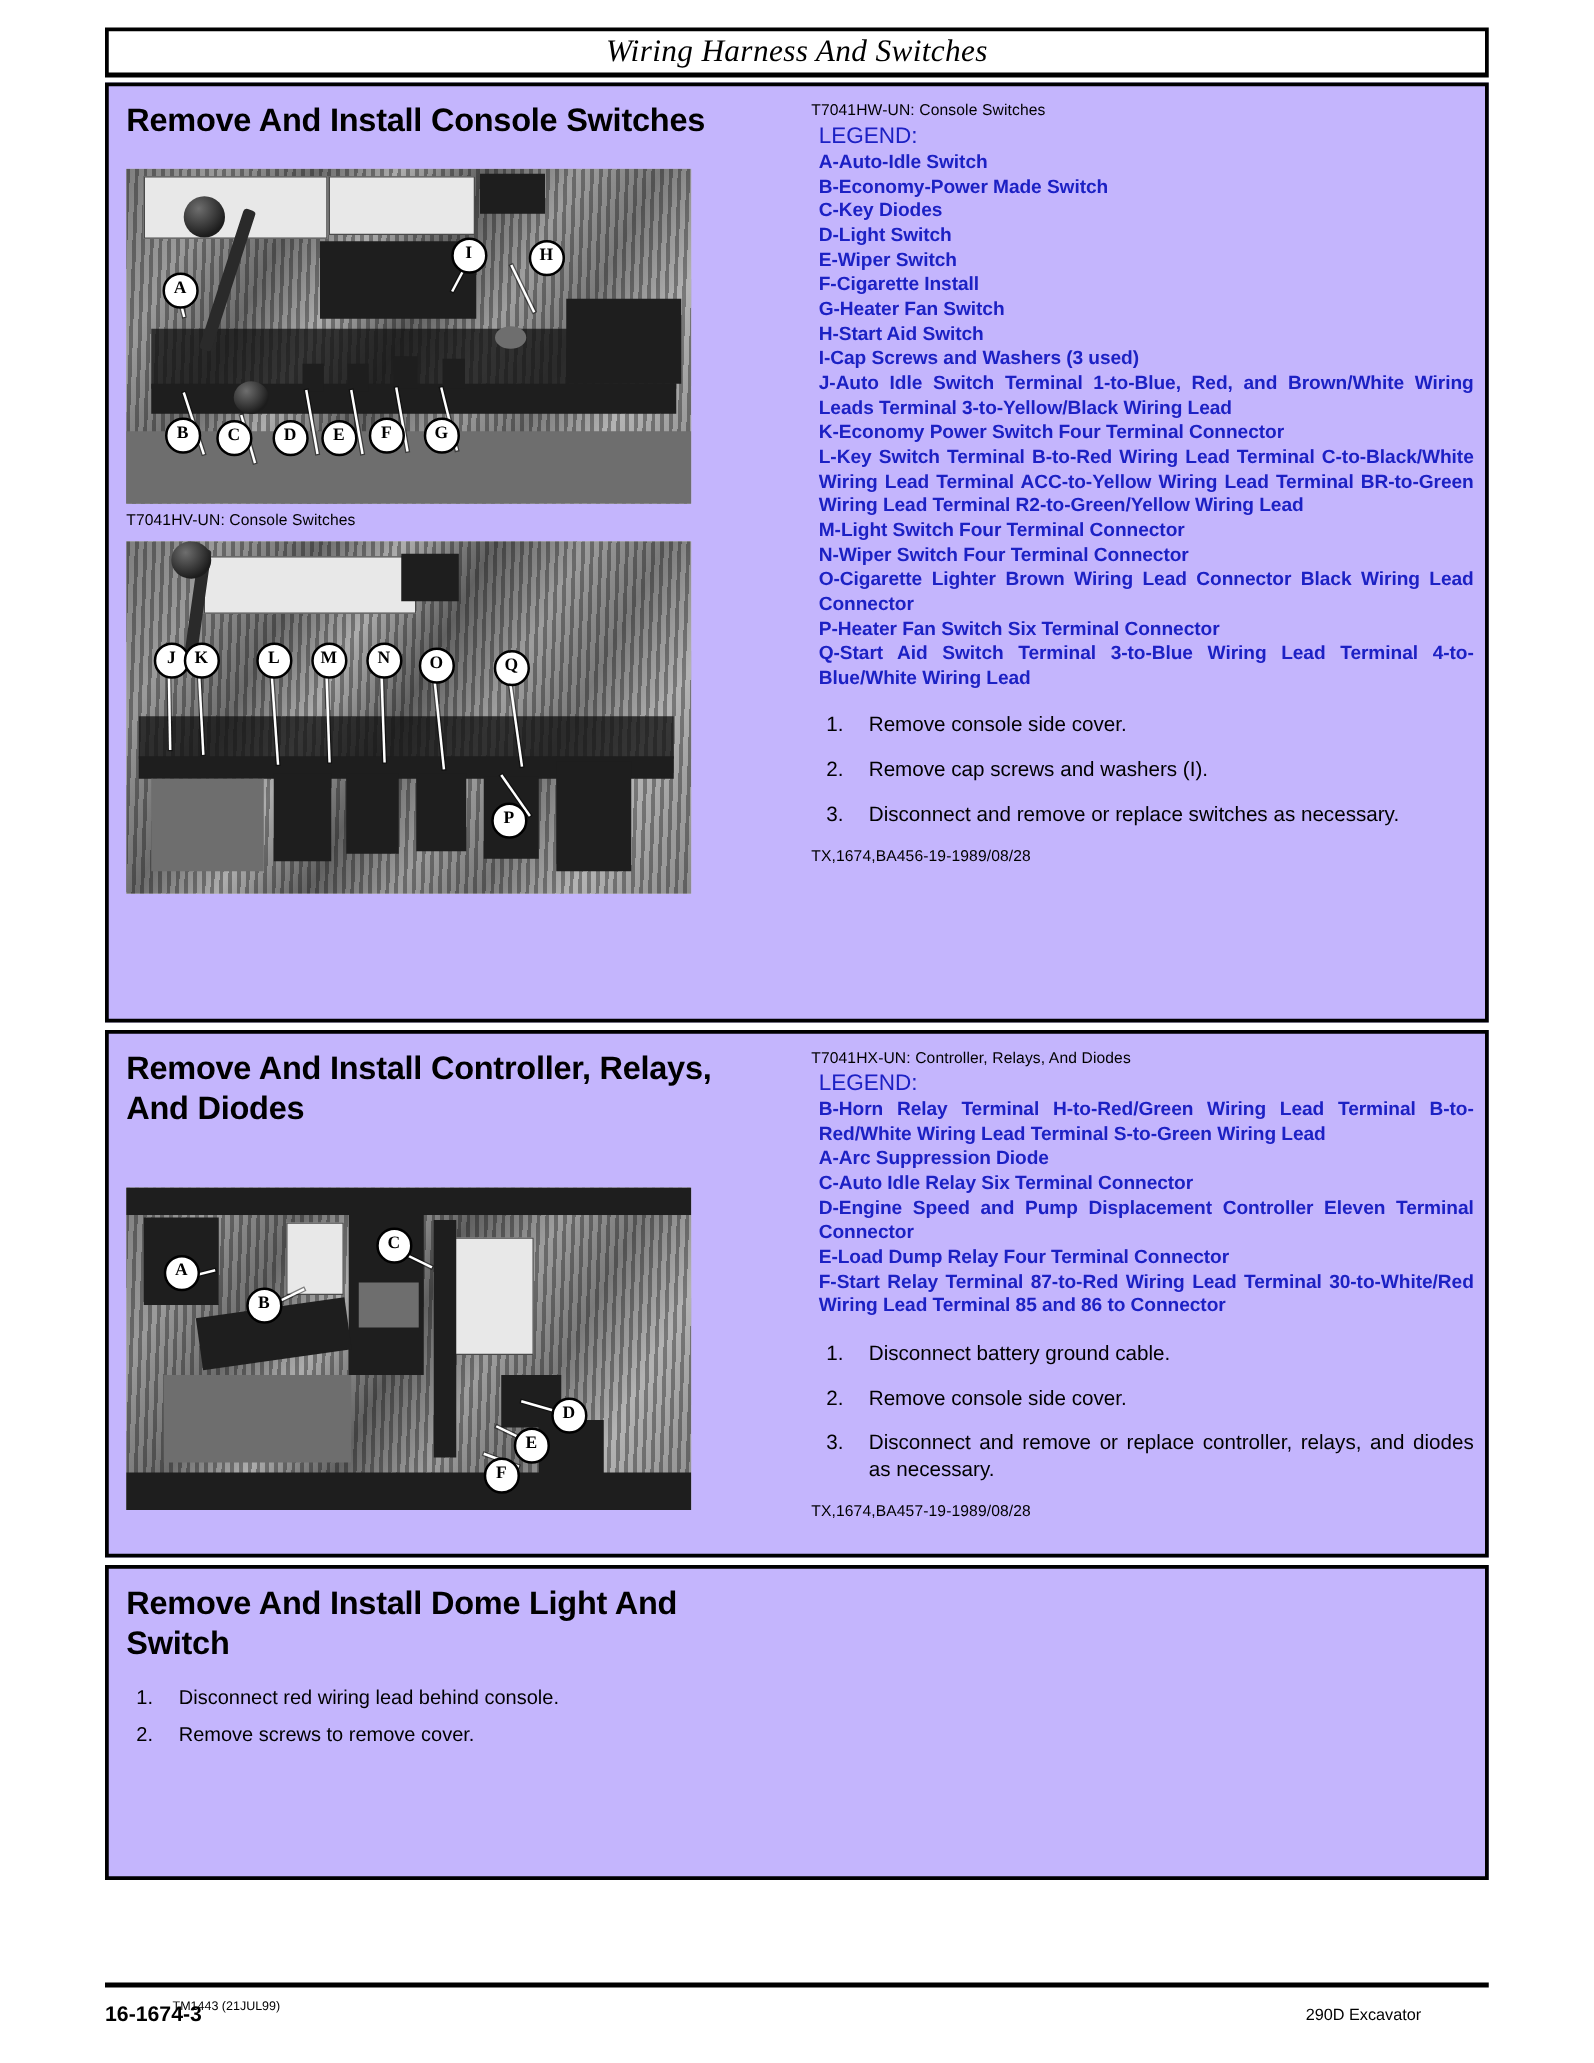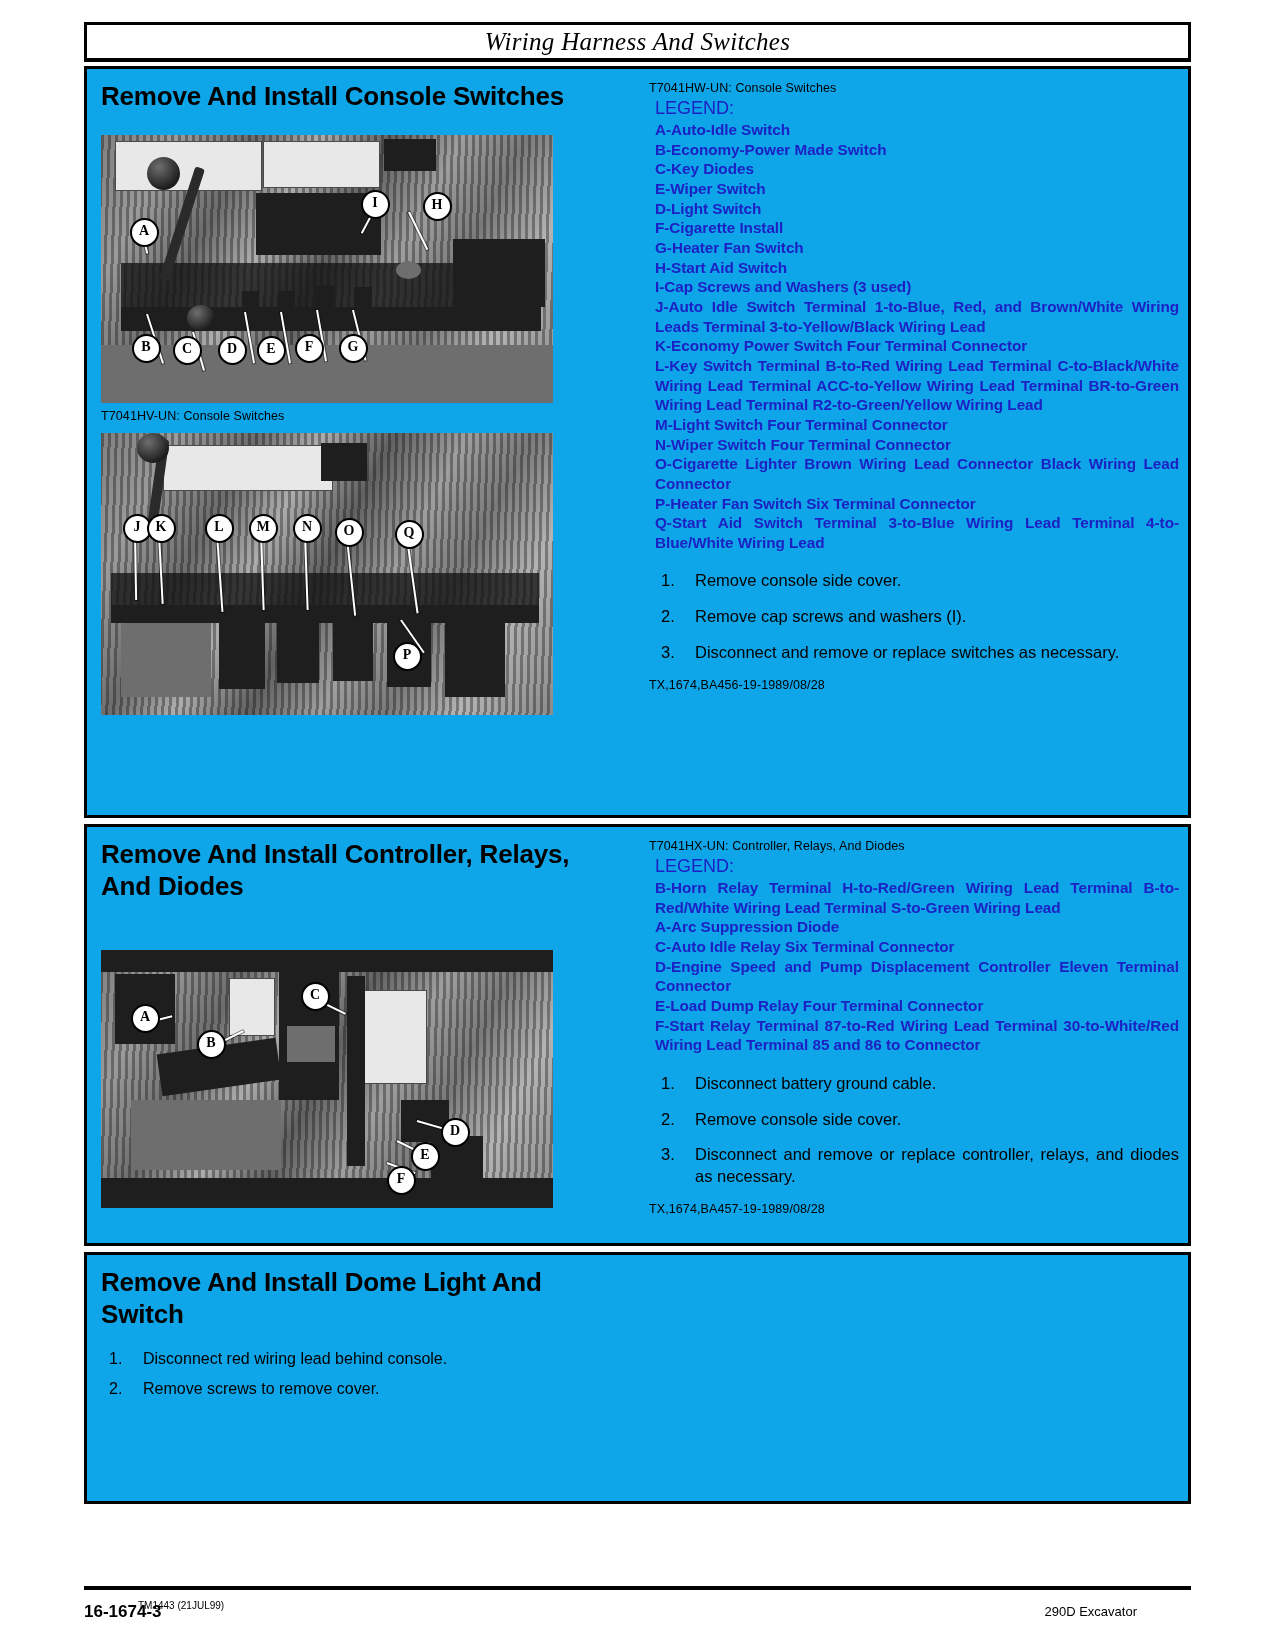--- a/index.html
+++ b/index.html
@@ -43,21 +43,21 @@
     font-style: italic;
     font-size: 25px;
     letter-spacing: 0.3px;
   }
 
   
   .section {
     position: absolute;
     border: 3px solid #000;
     box-sizing: border-box;
-    background: #0ea5e9;
+    background: #c4b5fd;
   }
   #section-1 { left: 84px; top: 66px;  width: 1107px; height: 752px; }
   #section-2 { left: 84px; top: 824px; width: 1107px; height: 422px; }
   #section-3 { left: 84px; top: 1252px;width: 1107px; height: 252px; }
 
   .col-left {
     position: absolute;
     left: 14px;
     top: 12px;
     width: 545px;
@@ -343,22 +343,22 @@
       </div>
     </div>
 
     <div class="col-right">
       <div class="fig-id">T7041HW-UN: Console Switches</div>
       <div class="legend-head">LEGEND:</div>
       <ul class="legend-list">
         <li>A-Auto-Idle Switch</li>
         <li>B-Economy-Power Made Switch</li>
         <li>C-Key Diodes</li>
+        <li>D-Light Switch</li>
         <li>E-Wiper Switch</li>
-        <li>D-Light Switch</li>
         <li>F-Cigarette Install</li>
         <li>G-Heater Fan Switch</li>
         <li>H-Start Aid Switch</li>
         <li>I-Cap Screws and Washers (3 used)</li>
         <li>J-Auto Idle Switch Terminal 1-to-Blue, Red, and Brown/White Wiring Leads Terminal 3-to-Yellow/Black Wiring Lead</li>
         <li>K-Economy Power Switch Four Terminal Connector</li>
         <li>L-Key Switch Terminal B-to-Red Wiring Lead Terminal C-to-Black/White Wiring Lead Terminal ACC-to-Yellow Wiring Lead Terminal BR-to-Green Wiring Lead Terminal R2-to-Green/Yellow Wiring Lead</li>
         <li>M-Light Switch Four Terminal Connector</li>
         <li>N-Wiper Switch Four Terminal Connector</li>
         <li>O-Cigarette Lighter Brown Wiring Lead Connector Black Wiring Lead Connector</li>

